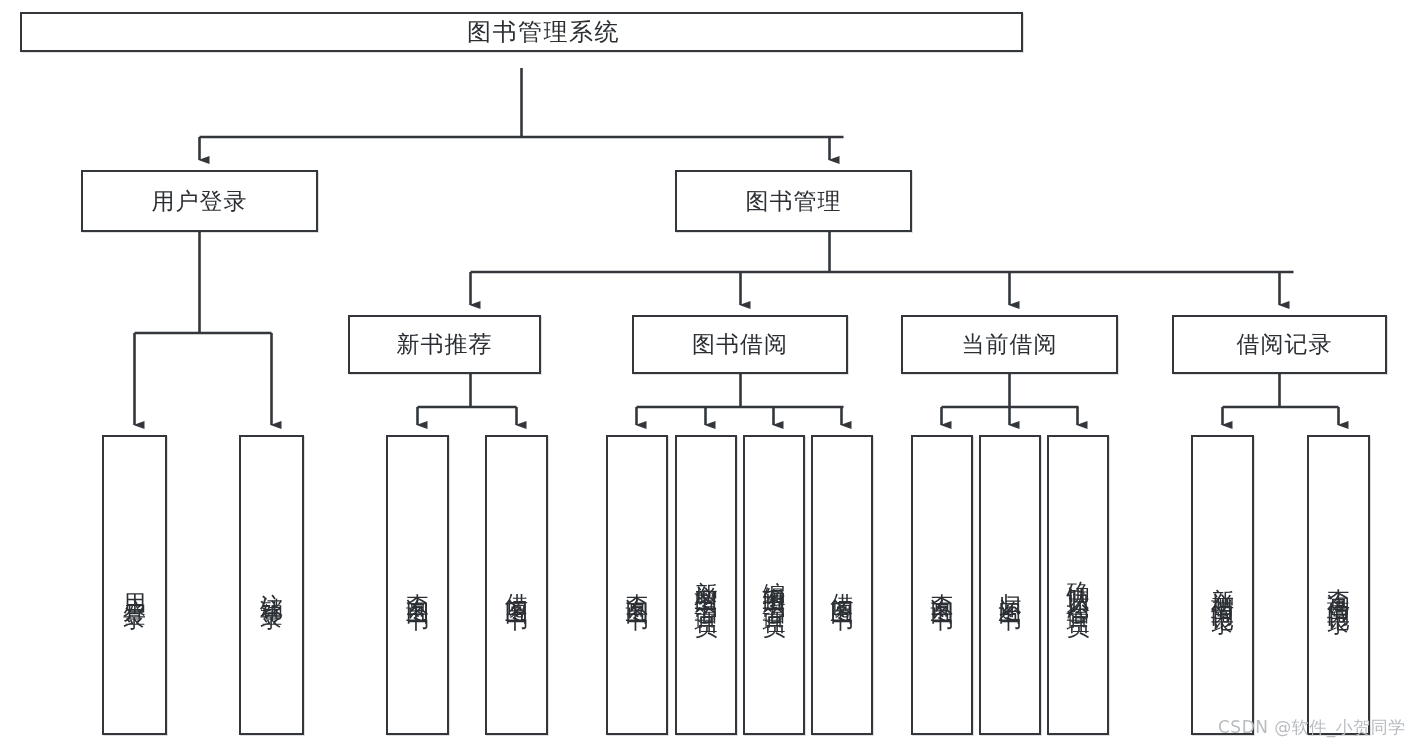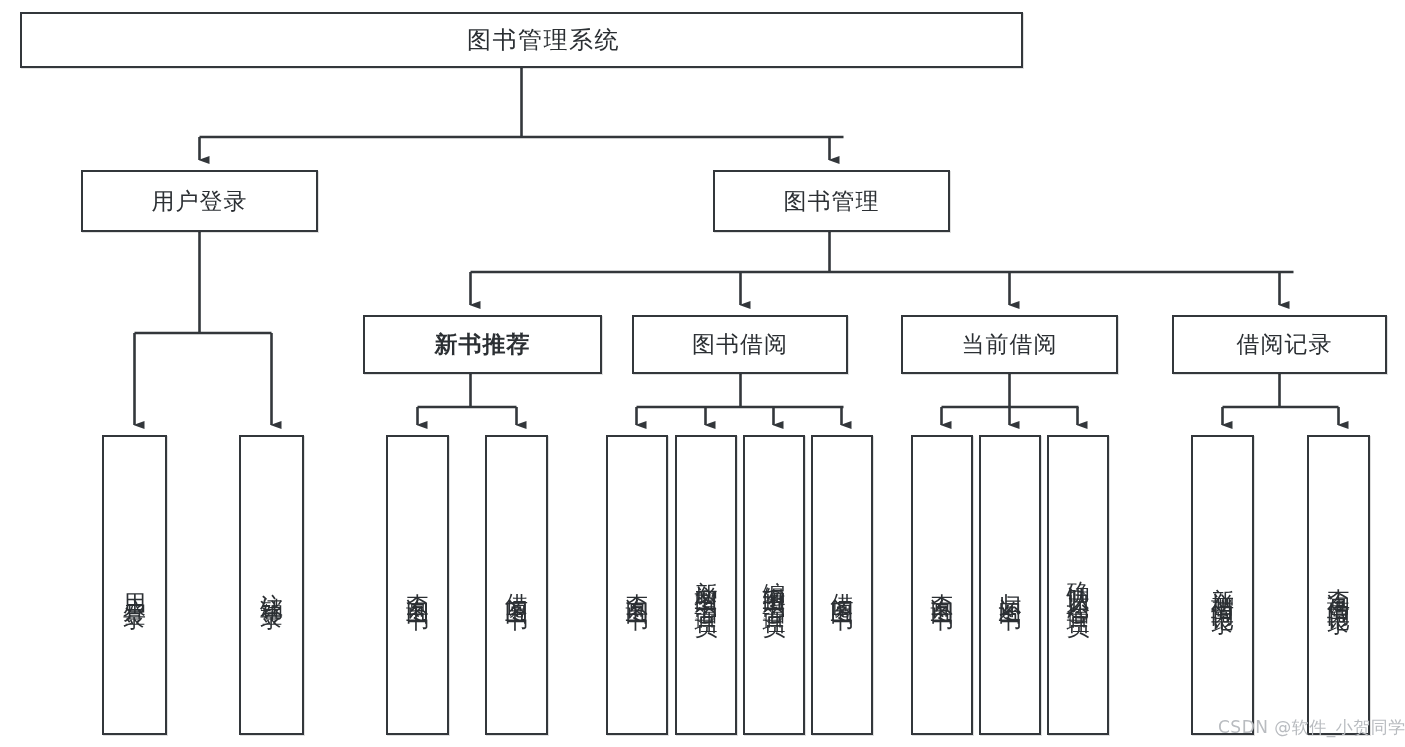--- a/index.html
+++ b/index.html
@@ -123,32 +123,32 @@
       <path d="M 1009.5 407 L 1009.5 425" marker-end="url(#arrow)"></path>
       <path d="M 1077.5 407 L 1077.5 425" marker-end="url(#arrow)"></path>
 
       <path d="M 1279.5 374 L 1279.5 407"></path>
       <path d="M 1222.5 407 L 1338.5 407"></path>
       <path d="M 1222.5 407 L 1222.5 425" marker-end="url(#arrow)"></path>
       <path d="M 1338.5 407 L 1338.5 425" marker-end="url(#arrow)"></path>
     </g>
   </svg>
 
-  <div class="node node-h node-root" style="left:20px; top:12px; width:1003px; height:56px;padding-left:44px;">
+  <div class="node node-h node-root" style="left:20px; top:12px; width:1003px; height:40px;padding-left:44px;">
     <span class="label">图书管理系统</span>
   </div>
 
   <div class="node node-h" style="left:81px; top:170px; width:237px; height:62px;">
     <span class="label">用户登录</span>
   </div>
-  <div class="node node-h" style="left:713px; top:170px; width:237px; height:62px;">
+  <div class="node node-h" style="left:675px; top:170px; width:237px; height:62px;">
     <span class="label">图书管理</span>
   </div>
 
-  <div class="node node-h" style="left:363px; top:315px; width:239px; height:59px;font-weight:bold;">
+  <div class="node node-h" style="left:348px; top:315px; width:193px; height:59px;">
     <span class="label">新书推荐</span>
   </div>
   <div class="node node-h" style="left:632px; top:315px; width:216px; height:59px;">
     <span class="label">图书借阅</span>
   </div>
   <div class="node node-h" style="left:901px; top:315px; width:217px; height:59px;">
     <span class="label">当前借阅</span>
   </div>
   <div class="node node-h" style="left:1172px; top:315px; width:215px; height:59px;padding-left:10px;">
     <span class="label">借阅记录</span>

